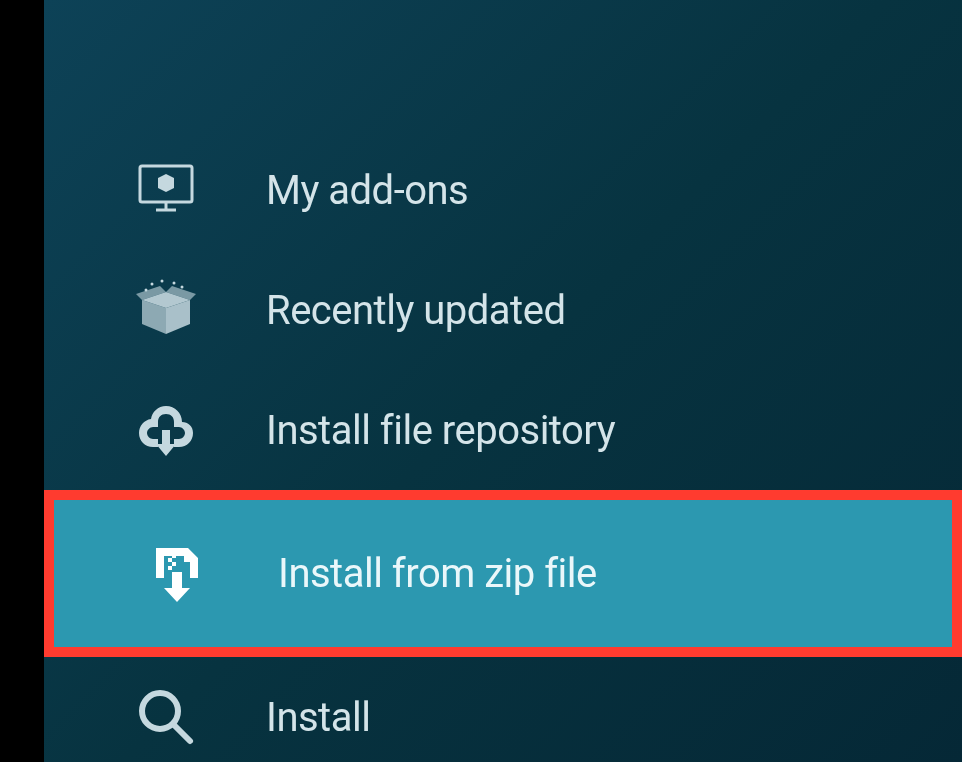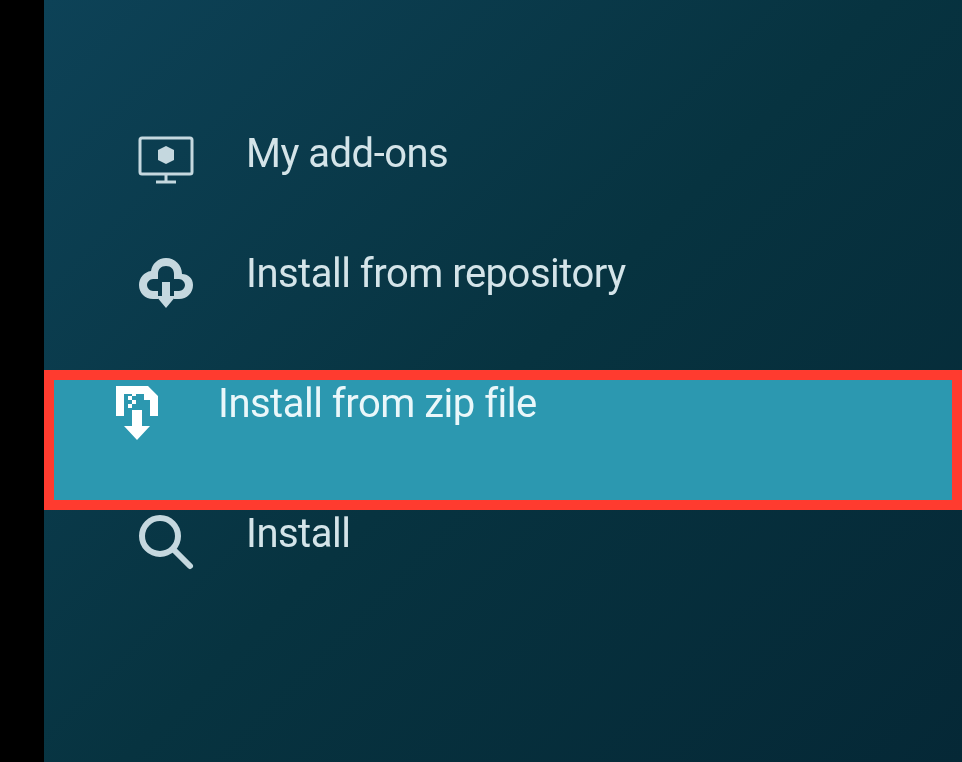--- a/index.html
+++ b/index.html
@@ -24,30 +24,31 @@
       flex: 1;
       height: 100%;
       background: linear-gradient(135deg, #0d4257 0%, #073340 50%, #052836 100%);
       padding-top: 130px;
     }
     .menu {
       width: 100%;
     }
     .menu-item {
       display: flex;
-      align-items: flex-start;
+      align-items: center;
       height: 120px;
       padding-left: 90px;
       cursor: pointer;
+      gap: 20px;
     }
     .menu-item.highlighted {
       background: #2c98b0;
       border: 10px solid #ff3b2f;
-      padding-left: 52px;
-      height: 140px;
+      padding-left: 92px;
+      height: 167px;
     }
     .menu-item.highlighted .icon {
       color: #fff;
     }
     .menu-item.highlighted .label {
       color: #eaf7fa;
     }
     .icon {
       width: 64px;
       height: 64px;
@@ -81,29 +82,46 @@
         <svg viewBox="0 0 64 64" fill="none" stroke="currentColor" stroke-width="3">
           <rect x="6" y="8" width="52" height="36" rx="2"></rect>
           <line x1="22" y1="52" x2="42" y2="52"></line>
           <line x1="32" y1="44" x2="32" y2="52"></line>
           <path d="M24 20 L32 16 L40 20 L40 30 L32 34 L24 30 Z" fill="currentColor" stroke="none"></path>
         </svg>
       </span>
       <span class="label">My add-ons</span>
     </div>
 
+    <div class="menu-item">
+      <span class="icon">
+        <svg viewBox="0 0 64 64" fill="currentColor">
+          <circle cx="18" cy="6" r="1.5"></circle>
+          <circle cx="28" cy="3" r="1.5"></circle>
+          <circle cx="40" cy="5" r="1.5"></circle>
+          <circle cx="48" cy="9" r="1.5"></circle>
+          <circle cx="12" cy="12" r="1.5"></circle>
+          <path d="M8 22 L32 14 L56 22 L32 30 Z" opacity="0.9"></path>
+          <path d="M8 22 L8 46 L32 56 L32 30 Z" opacity="0.7"></path>
+          <path d="M56 22 L56 46 L32 56 L32 30 Z" opacity="0.85"></path>
+          <path d="M8 22 L2 16 L26 8 L32 14 Z" opacity="0.6"></path>
+          <path d="M56 22 L62 16 L38 8 L32 14 Z" opacity="0.6"></path>
+        </svg>
+      </span>
+      <span class="label">Recently updated</span>
+    </div>
 
     <div class="menu-item">
       <span class="icon">
         <svg viewBox="0 0 64 64" fill="currentColor">
           <path d="M48 24 C48 15 41 8 32 8 C24 8 18 14 17 21 C10 22 5 28 5 35 C5 43 11 49 19 49 L24 49 L24 41 L19 41 C16 41 13 38 13 35 C13 32 16 29 19 29 L24 29 L24 24 C24 19 27 16 32 16 C37 16 40 19 40 24 L40 29 L45 29 C48 29 51 32 51 35 C51 38 48 41 45 41 L40 41 L40 49 L45 49 C53 49 59 43 59 35 C59 28 54 24 48 24 Z"></path>
           <path d="M28 32 L28 46 L22 46 L32 58 L42 46 L36 46 L36 32 Z"></path>
         </svg>
       </span>
-      <span class="label">Install from repository</span>
+      <span class="label">Install file repository</span>
     </div>
 
     <div class="menu-item highlighted">
       <span class="icon">
         <svg viewBox="0 0 64 64" fill="currentColor">
           <path d="M10 6 L42 6 L52 16 L52 36 L44 36 L44 20 L38 20 L38 14 L18 14 L18 36 L10 36 Z"></path>
           <rect x="22" y="8" width="4" height="4"></rect>
           <rect x="26" y="12" width="4" height="4"></rect>
           <rect x="22" y="16" width="4" height="4"></rect>
           <rect x="26" y="20" width="4" height="4"></rect>

